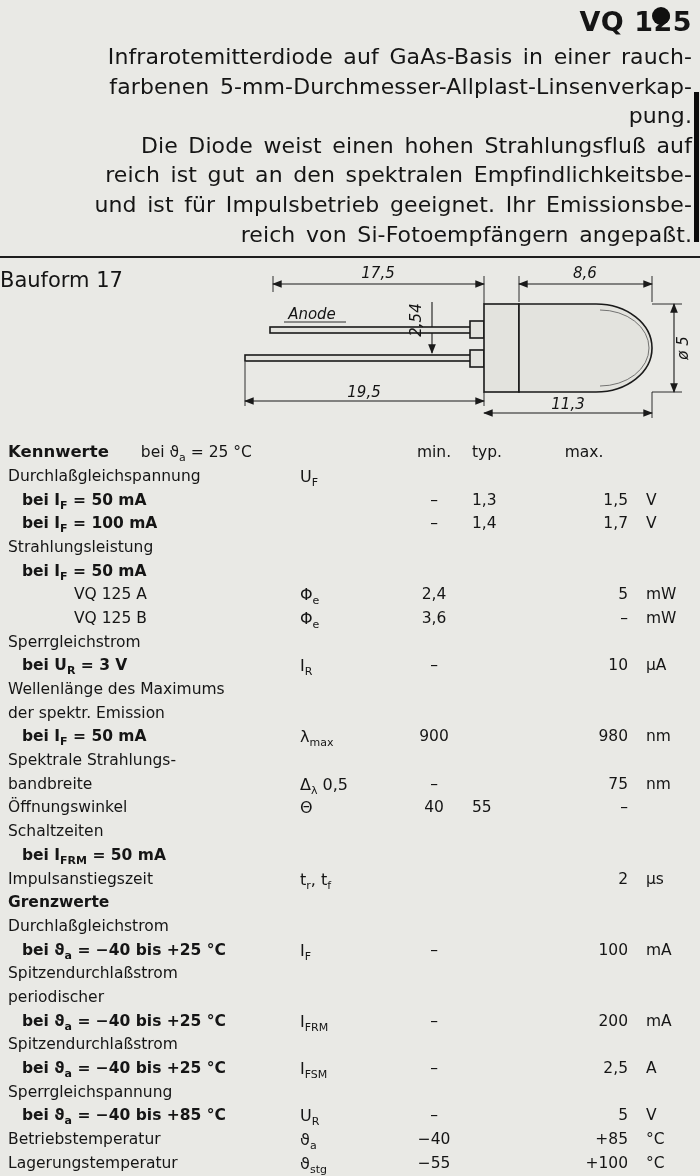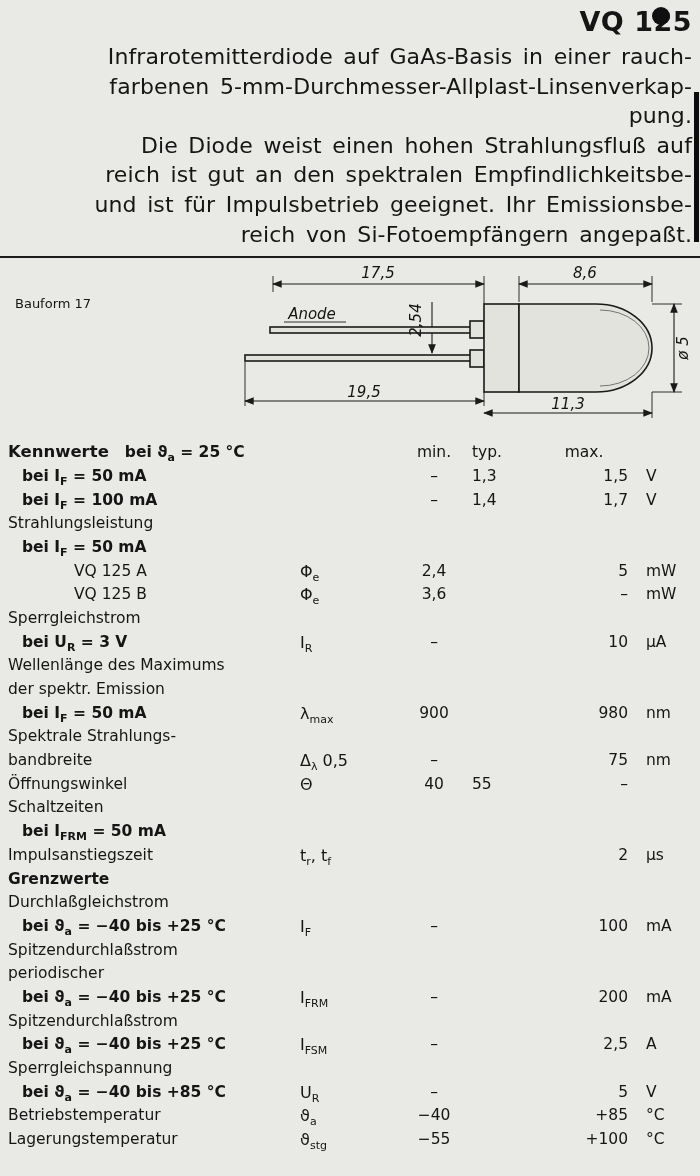--- a/index.html
+++ b/index.html
@@ -9,38 +9,38 @@
     font-family: "DejaVu Sans", sans-serif;
     color: #151515;
     position: relative;
     overflow: hidden;
   }
   .top { padding: 6px 8px 0 8px; text-align: right; }
   .title { font-size: 27px; font-weight: bold; letter-spacing: 0.5px; line-height: 32px; }
   .desc { margin-top: 4px; font-size: 22px; line-height: 29.6px; letter-spacing: 0.1px; word-spacing: 3.5px; }
   .rule { border-bottom: 2px solid #1d1d1d; margin-top: 7px; }
   .drawing { position: relative; height: 172px; }
-  .bauform { position: absolute; left: 15px; top: 10px; font-size: 13px; margin-top: 28px; }
+  .bauform { position: absolute; left: 0; top: 10px; font-size: 21px; }
   .draw-svg { position: absolute; left: 0; top: 0; }
   .tbl { padding: 0 8px; }
   .trow { display: flex; height: 23.7px; align-items: flex-end; font-size: 15.5px; line-height: 19px; white-space: nowrap; }
   .trow.hdr { height: 32px; }
   .trow.b .c-label { font-weight: bold; }
   .c-label { width: 292px; }
   .c-label.ind1 { padding-left: 14px; }
   .c-label.ind2 { padding-left: 66px; }
   .c-sym { width: 96px; font-size: 16px; }
   .c-min { width: 76px; text-align: center; }
   .c-typ { width: 78px; text-align: left; }
   .c-max { width: 86px; text-align: right; padding-right: 8px; }
   .trow.hdr .c-max { text-align: center; padding-right: 18px; margin-top: 45px; }
   .c-unit { width: 46px; padding-left: 10px; }
   sub { font-size: 11px; line-height: 0; }
   .kw { font-weight: bold; font-size: 16.5px; }
-  .cond { margin-left: 16px; font-size: 15.5px; font-weight: bold; }
+  .cond { margin-left: 32px; font-size: 15.5px; }
   .punch { position: absolute; left: 652px; top: 7px; width: 18px; height: 18px; border-radius: 50%; background: #101010; }
   .scan-edge { position: absolute; left: 694px; top: 92px; width: 5px; height: 150px; background: #0c0c0c; }
 </style>
 </head>
 <body>
 
 <div class="punch"></div>
 <div class="scan-edge"></div>
 
 <div class="top">
@@ -115,20 +115,28 @@
     <div class="c-label">
       <span class="kw">Kennwerte</span><span class="cond"><span>bei ϑ</span><sub>a</sub><span> = 25 °C</span></span>
     </div>
     <div class="c-sym"></div>
     <div class="c-min">min.</div>
     <div class="c-typ">typ.</div>
     <div class="c-max">max.</div>
     <div class="c-unit"></div>
   </div>
   <div>
+      <div class="trow">
+        <div class="c-label"><span>Durchlaßgleichspannung</span></div>
+        <div class="c-sym"><span>U</span><sub>F</sub></div>
+        <div class="c-min"></div>
+        <div class="c-typ"></div>
+        <div class="c-max"></div>
+        <div class="c-unit"></div>
+      </div>
       <div class="trow b">
         <div class="c-label ind1"><span>bei I</span><sub>F</sub><span> =  50 mA</span></div>
         <div class="c-sym"></div>
         <div class="c-min">–</div>
         <div class="c-typ">1,3</div>
         <div class="c-max">1,5</div>
         <div class="c-unit">V</div>
       </div>
       <div class="trow b">
         <div class="c-label ind1"><span>bei I</span><sub>F</sub><span> = 100 mA</span></div>

